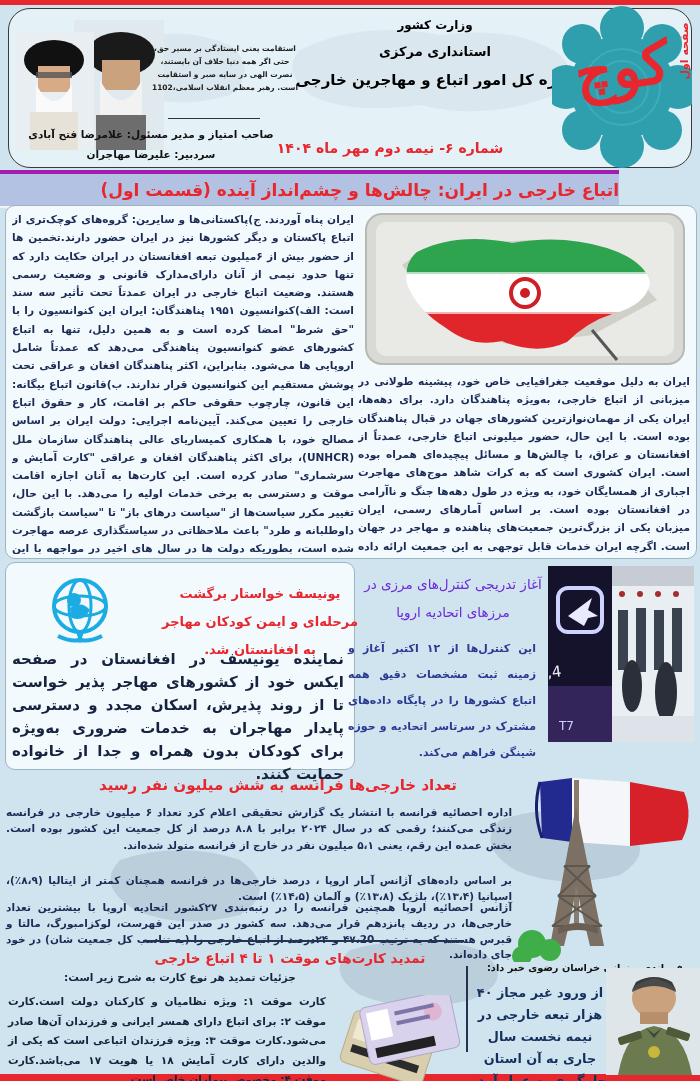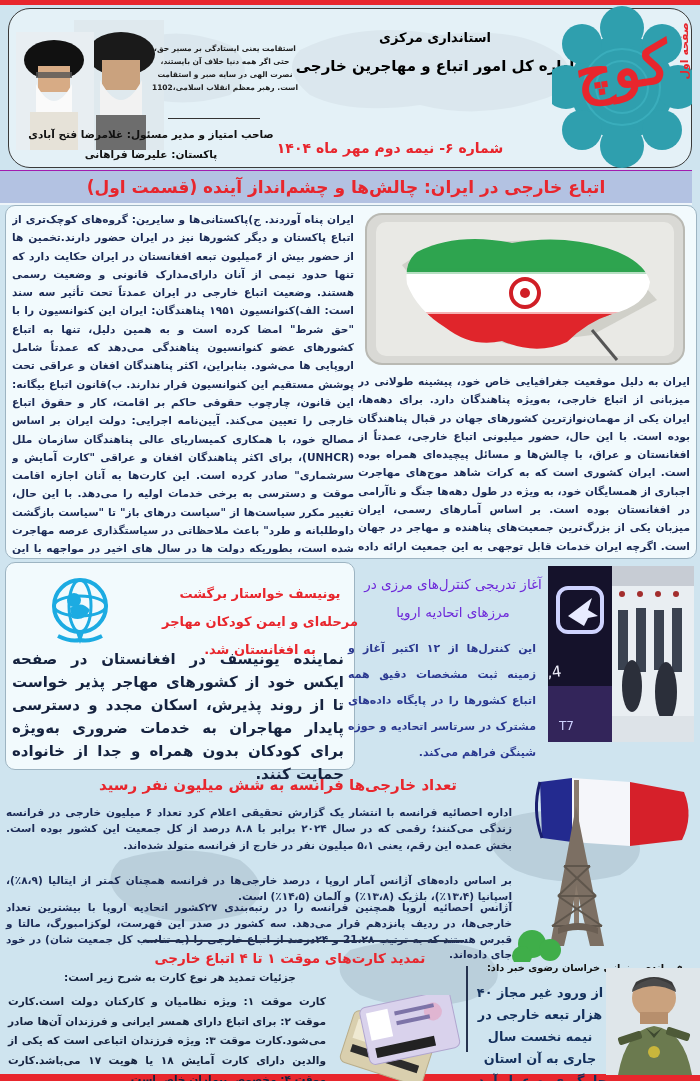--- a/index.html
+++ b/index.html
@@ -24,23 +24,23 @@
   .org .l2{font-size:13px;font-weight:bold;margin-top:12px;}
   .org .l3{font-size:15px;font-weight:bold;margin-top:12px;}
   .issue{left:260px;top:140px;width:260px;font-size:14px;font-weight:bold;color:#e8262d;
     text-align:center;z-index:3;}
   .medallion{left:552px;top:6px;width:140px;height:162px;z-index:3;}
   .logo-word{left:552px;top:34px;width:140px;text-align:center;font-size:58px;font-weight:bold;
     color:#e8262d;z-index:4;transform:rotate(-8deg);font-family:"DejaVu Serif",serif;}
   .page-label{left:678px;top:96px;width:90px;font-size:11px;font-weight:bold;color:#e8262d;
     transform:rotate(-90deg);transform-origin:0 0;z-index:5;text-align:center;}
   
-  .headline-bar{left:0;top:170px;width:692px;height:32px;background:#b3c2e2;
-    border-top:1px solid #a21caf;border-bottom:2px solid #eef5fa;z-index:2;
-    display:flex;align-items:center;justify-content:center;}
+  .headline-bar{left:0;top:170px;width:619px;height:32px;background:#b3c2e2;
+    border-top:4px solid #a21caf;border-bottom:2px solid #eef5fa;z-index:2;
+    display:flex;align-items:center;}
   .headline-bar span{font-size:17px;font-weight:bold;color:#e8262d;}
   
   .main-panel{left:5px;top:205px;width:690px;height:352px;background:#f2fafd;
     border:1px solid #9db4c2;border-radius:10px;z-index:2;}
   .iran-img{left:362px;top:210px;width:326px;height:158px;z-index:3;}
   .article-col{font-size:10.6px;font-weight:bold;color:#1c2b56;text-align:justify;
     line-height:18.3px;direction:rtl;z-index:3;}
   .col-right{left:358px;top:372px;width:332px;height:182px;overflow:hidden;}
   .col-left{left:12px;top:210px;width:342px;height:344px;overflow:hidden;}
   
@@ -113,23 +113,24 @@
   <ellipse cx="38" cy="40" rx="30" ry="20" fill="#111"></ellipse>
   <rect x="22" y="46" width="32" height="26" fill="#d7ab85"></rect>
   <rect x="20" y="52" width="36" height="6" fill="#555" opacity=".8"></rect>
   <path d="M20 64 Q38 98 56 64 L56 92 Q38 112 20 92Z" fill="#fafafa"></path>
   <rect x="14" y="92" width="48" height="38" fill="#e6e2d8"></rect>
 </svg>
 
 <div class="abs quote">استقامت یعنی ایستادگی بر مسیر حق، حتی اگر همه دنیا خلاف آن بایستند، نصرت الهی در سایه صبر و استقامت است. رهبر معظم انقلاب اسلامی،1102</div>
 <div class="abs quote-rule"></div>
 <div class="abs owner">صاحب امتیاز و مدیر مسئول: غلامرضا فتح آبادی</div>
-<div class="abs editor">پاکستان: علیرضا فراهانی</div>
+<div class="abs editor">سردبیر: علیرضا مهاجران</div>
 
 <div class="abs org">
+  <div class="l1">وزارت کشور</div>
   <div class="l2">استانداری مرکزی</div>
   <div class="l3">اداره کل امور اتباع و مهاجرین خارجی</div>
 </div>
 
 <div class="abs issue">شماره ۶- نیمه دوم مهر ماه ۱۴۰۴</div>
 
 <svg class="abs medallion" viewBox="0 0 140 162">
   <g fill="#2f9fae">
     <circle cx="70" cy="81" r="52"></circle>
     <circle cx="70" cy="22" r="22"></circle>
@@ -243,21 +244,21 @@
   </g>
   <path d="M46 152 Q66 142 86 152 L86 158 Q66 150 46 158Z" fill="#6b5f54"></path>
   <g fill="#3fae49">
     <circle cx="20" cy="168" r="14"></circle>
       <circle cx="38" cy="174" r="11"></circle>
       <circle cx="10" cy="180" r="10"></circle>
   </g>
 </svg>
 <div class="abs fr-p fr-p1">اداره احصائیه فرانسه با انتشار یک گزارش تحقیقی اعلام کرد تعداد ۶ میلیون خارجی در فرانسه زندگی می‌کنند؛ رقمی که در سال ۲۰۲۴ برابر با ۸.۸ درصد از کل جمعیت این کشور بوده است. بخش عمده این رقم، یعنی ۵،۱ میلیون نفر در خارج از فرانسه متولد شده‌اند.</div>
 <div class="abs fr-p fr-p2">بر اساس داده‌های آژانس آمار اروپا ، درصد خارجی‌ها در فرانسه همچنان کمتر از ایتالیا (۸،۹٪)، اسپانیا (۱۳،۴٪)،  بلژیک (۱۳،۸٪) و آلمان (۱۴،۵٪) است.</div>
-<div class="abs fr-p fr-p3">آژانس احصائیه اروپا همچنین فرانسه را در رتبه‌بندی ۲۷کشور اتحادیه اروپا با بیشترین تعداد خارجی‌ها، در ردیف پانزدهم قرار می‌دهد. سه کشور در صدر این فهرست، لوکزامبورگ، مالتا و قبرس هستند که به ترتیب 21،۲۸ و ۲۴درصد از اتباع خارجی را (به تناسب کل جمعیت شان) در خود جای داده‌اند.</div>
+<div class="abs fr-p fr-p3">آژانس احصائیه اروپا همچنین فرانسه را در رتبه‌بندی ۲۷کشور اتحادیه اروپا با بیشترین تعداد خارجی‌ها، در ردیف پانزدهم قرار می‌دهد. سه کشور در صدر این فهرست، لوکزامبورگ، مالتا و قبرس هستند که به ترتیب ۴۷،20 و ۲۴درصد از اتباع خارجی را (به تناسب کل جمعیت شان) در خود جای داده‌اند.</div>
 <div class="abs fr-divider"></div>
 
 <div class="abs cards-title">تمدید کارت‌های موقت ۱ تا ۴ اتباع خارجی</div>
 <div class="abs cards-sub">جزئیات تمدید هر نوع کارت به شرح زیر است:</div>
 <div class="abs cards-body">کارت موقت ۱:  ویژه نظامیان و کارکنان دولت است.کارت موقت ۲:  برای اتباع دارای همسر ایرانی و فرزندان آن‌ها صادر می‌شود.کارت موقت ۳: ویژه فرزندان اتباعی است که یکی از والدین دارای کارت آمایش ۱۸ یا هویت ۱۷ می‌باشد.کارت موقت ۴:  مخصوص بیماران خاص است.</div>
 <svg class="abs cards-img" viewBox="0 0 138 86">
   <g transform="rotate(18 60 50)">
     <rect x="18" y="26" width="86" height="54" rx="6" fill="#d9cfae" stroke="#b9ad8a"></rect>
     <rect x="24" y="34" width="30" height="20" fill="#efe9d2"></rect>
     <rect x="26" y="60" width="70" height="8" fill="#2b2b2b"></rect>

